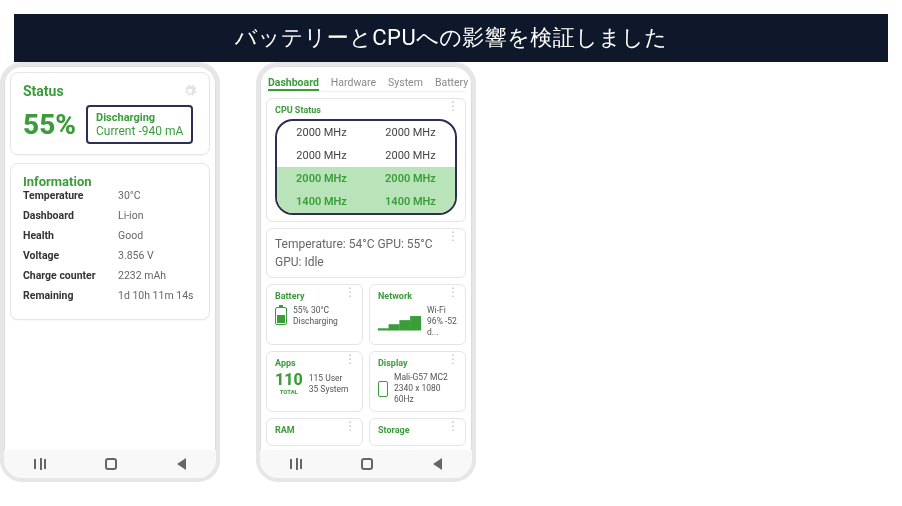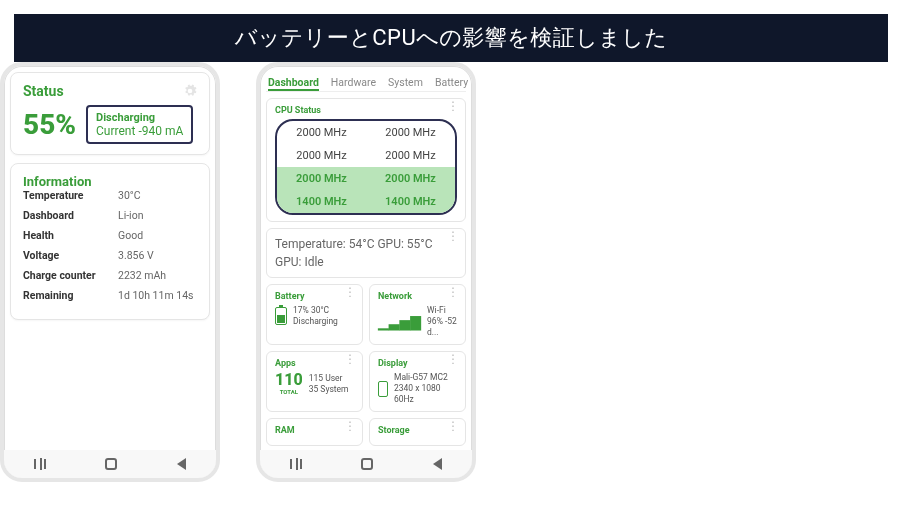--- a/index.html
+++ b/index.html
@@ -168,21 +168,21 @@
         <div class="temp-line">GPU: Idle</div>
       </div>
 
       <div class="grid2">
         <div class="mini-card">
           <div class="mini-title">Battery</div>
           <div class="more">⋮</div>
           <div class="mini-body">
             <div class="bat-icon"></div>
             <div class="col">
-                <span>17%   30°C</span>
+                <span>55%   30°C</span>
                 <span>Discharging</span>
               </div>
           </div>
         </div>
         <div class="mini-card">
           <div class="mini-title">Network</div>
           <div class="more">⋮</div>
           <div class="mini-body">
             <span class="wifi-icon">▁▃▅▇</span>
             <div class="col">

